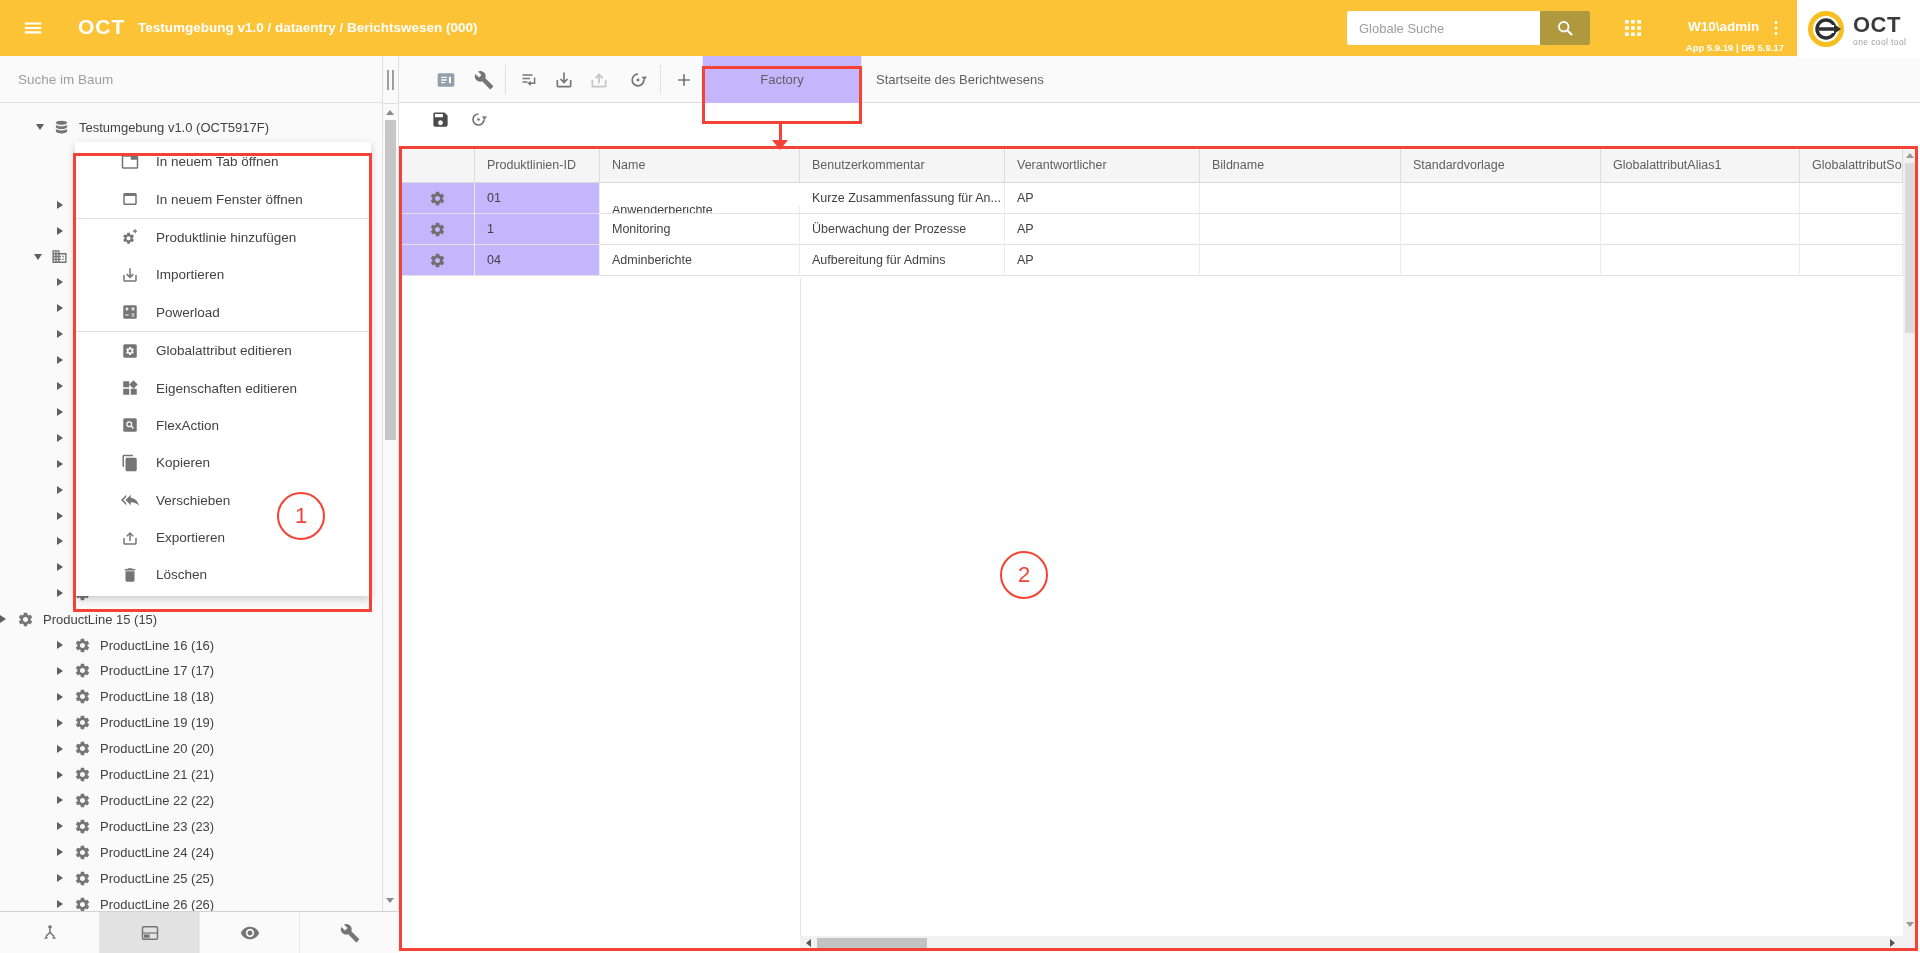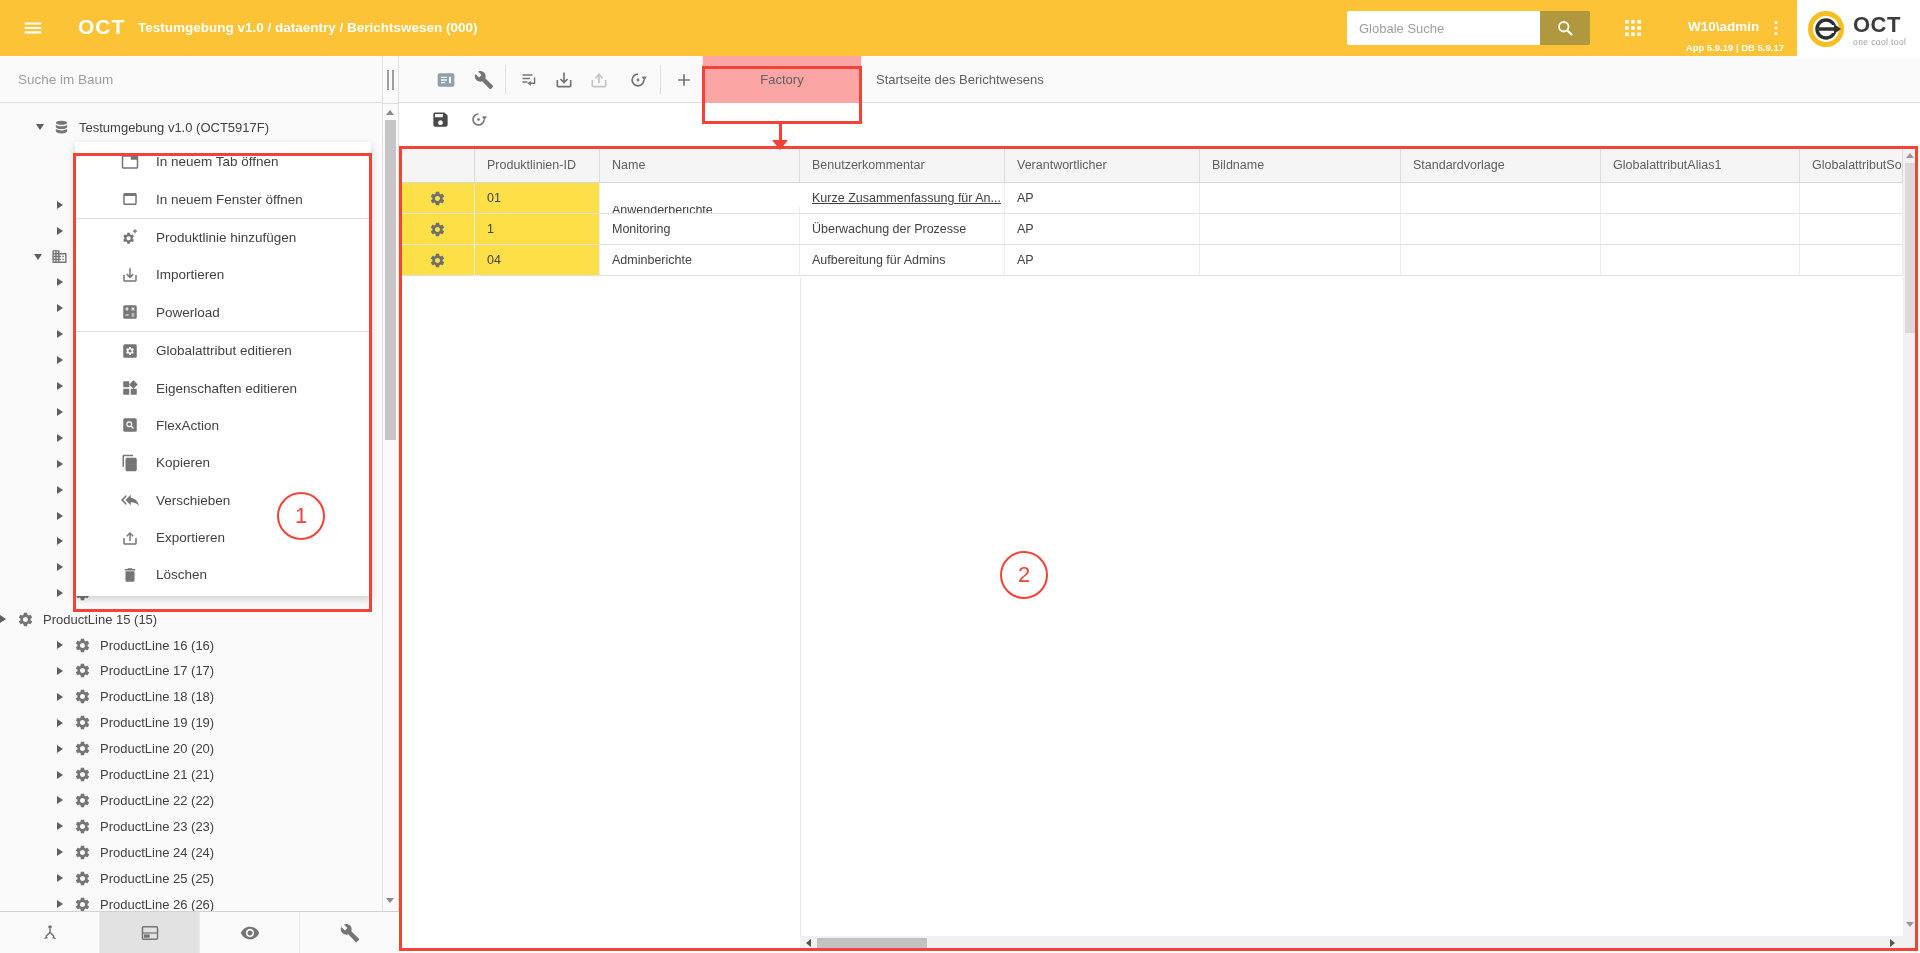--- a/index.html
+++ b/index.html
@@ -56,32 +56,32 @@
   #strip-up{position:absolute;left:3px;top:54px;border-left:4.5px solid transparent;border-right:4.5px solid transparent;border-bottom:5px solid #8a8a8a}
   #strip-thumb{position:absolute;left:2px;top:64px;width:11px;height:320px;background:#c6c6c6;cursor:pointer}
   #strip-down{position:absolute;left:3px;top:842px;border-left:4.5px solid transparent;border-right:4.5px solid transparent;border-top:5px solid #8a8a8a}
 
   
   #toolbar1{position:absolute;left:399px;top:56px;width:1521px;height:47px;background:#fafafa;border-bottom:1px solid #ddd}
   .tbtn{position:absolute;top:14px;width:20px;height:20px;color:var(--icon);cursor:pointer}
   .tbtn.disabled{color:#c3c3c3}
   .tbtn.tinted{color:#8fa0aa}
   .tsep{position:absolute;top:9px;width:1px;height:29px;background:var(--line)}
-  #tab-factory{position:absolute;left:303px;top:0;width:160px;height:47px;background:#fca5a5;border-left:1px solid #ebebeb;border-right:1px solid #ebebeb;display:flex;align-items:center;justify-content:center;font-size:13px;color:#616161;cursor:pointer}
+  #tab-factory{position:absolute;left:303px;top:0;width:160px;height:47px;background:#c4b5fd;border-left:1px solid #ebebeb;border-right:1px solid #ebebeb;display:flex;align-items:center;justify-content:center;font-size:13px;color:#616161;cursor:pointer}
   #tab-home{position:absolute;left:477px;top:0;height:47px;display:flex;align-items:center;font-size:13px;color:#616161;cursor:pointer}
   #toolbar2-save{position:absolute;left:431px;top:110px;width:19px;height:19px;color:#4a4a4a;cursor:pointer}
   #toolbar2-undo{position:absolute;left:469px;top:110px;width:19px;height:19px;color:var(--icon);cursor:pointer}
 
   
   #tablebox{position:absolute;left:400px;top:147px;width:1503px;height:803px;background:#fff;overflow:hidden}
   .thead{display:flex;height:36px;background:#f5f5f5;border-bottom:1px solid #d8d8d8}
   .th{border-right:1px solid #dcdcdc;display:flex;align-items:center;padding-left:12px;font-size:12.5px;color:#5f5f5f;white-space:nowrap;overflow:hidden;flex:none;cursor:pointer}
   .trow{display:flex;height:31px}
   .td{border-right:1px solid #ececec;border-bottom:1px solid #e2e2e2;display:flex;align-items:center;padding-left:12px;font-size:12.5px;color:var(--ink);white-space:nowrap;overflow:hidden;flex:none}
-  .td.fixed{background:#fde047}
+  .td.fixed{background:#c4b5fd}
   .td.gearcell{justify-content:center;padding-left:0}
   .td .i{width:17px;height:17px;color:#6f6f6f;cursor:pointer}
   #colline{position:absolute;left:800px;top:278px;width:1px;height:658px;background:#e5e5e5}
 
   
   #vsb{position:absolute;left:1903px;top:147px;width:14px;height:803px;background:#f1f1f1}
   #vsb-up{position:absolute;left:3px;top:6px;border-left:4px solid transparent;border-right:4px solid transparent;border-bottom:5px solid #9a9a9a}
   #vsb-thumb{position:absolute;left:2px;top:16px;width:10px;height:170px;background:#dadada}
   #vsb-down{position:absolute;left:3px;top:775px;border-left:4px solid transparent;border-right:4px solid transparent;border-top:5px solid #9a9a9a}
   #hsb{position:absolute;left:800px;top:936px;width:1103px;height:14px;background:#f1f1f1}
@@ -544,21 +544,21 @@
     <div class="trow">
       <div class="td fixed gearcell" style="width: 75px;">
         <span class="i">
           <svg viewBox="0 0 24 24">
             <path fill="currentColor" d="M19.14 12.94c.04-.3.06-.61.06-.94 0-.32-.02-.64-.07-.94l2.03-1.58c.18-.14.23-.41.12-.61l-1.92-3.32c-.12-.22-.37-.29-.59-.22l-2.39.96c-.5-.38-1.03-.7-1.62-.94l-.36-2.54c-.04-.24-.24-.41-.48-.41h-3.84c-.24 0-.43.17-.47.41l-.36 2.54c-.59.24-1.13.57-1.62.94l-2.39-.96c-.22-.08-.47 0-.59.22L2.74 8.87c-.12.21-.08.47.12.61l2.03 1.58c-.05.3-.09.63-.09.94s.02.64.07.94l-2.03 1.58c-.18.14-.23.41-.12.61l1.92 3.32c.12.22.37.29.59.22l2.39-.96c.5.38 1.03.7 1.62.94l.36 2.54c.05.24.24.41.48.41h3.84c.24 0 .44-.17.47-.41l.36-2.54c.59-.24 1.13-.56 1.62-.94l2.39.96c.22.08.47 0 .59-.22l1.92-3.32c.12-.22.07-.47-.12-.61l-2.01-1.58zM12 15.6c-1.98 0-3.6-1.62-3.6-3.6s1.62-3.6 3.6-3.6 3.6 1.62 3.6 3.6-1.62 3.6-3.6 3.6z"></path>
           </svg>
         </span>
       </div>
       <div class="td fixed" style="width: 125px;">01</div>
       <div class="td" style="width: 200px; margin-top: 23px;">Anwenderberichte</div>
-      <div class="td" style="width: 205px; text-decoration: underline;">Kurze Zusammenfassung für An...</div>
+      <div class="td" style="width: 205px;">Kurze Zusammenfassung für An...</div>
       <div class="td" style="width: 195px;">AP</div>
       <div class="td" style="width: 201px;"></div>
       <div class="td" style="width: 200px;"></div>
       <div class="td" style="width: 199px;"></div>
       <div class="td" style="width: 103px;"></div>
     </div>
     <div class="trow">
       <div class="td fixed gearcell" style="width: 75px;">
         <span class="i">
           <svg viewBox="0 0 24 24">

